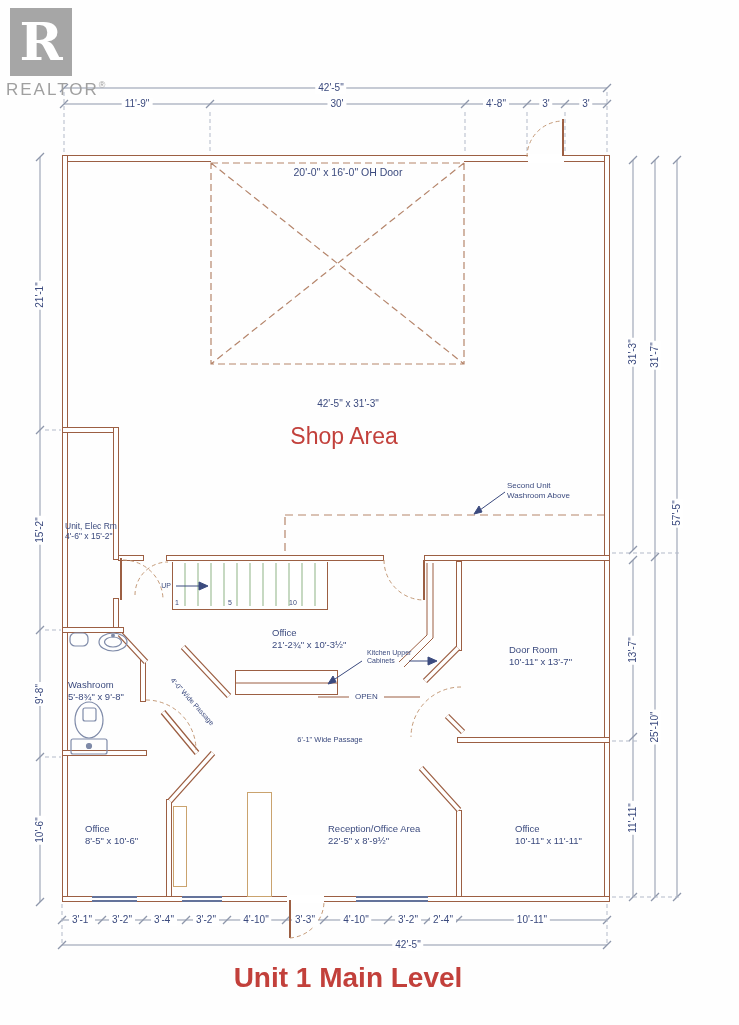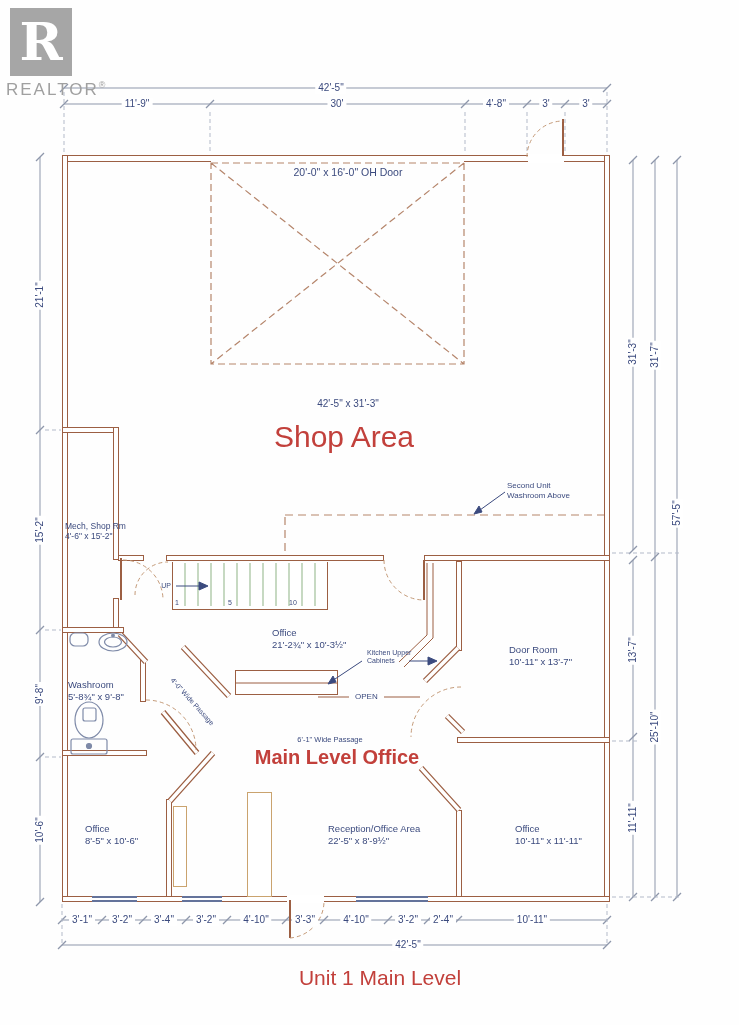--- a/index.html
+++ b/index.html
@@ -141,29 +141,29 @@
   <span class="lbl dl" style="left:256px;top:920px">4'-10"</span>
   <span class="lbl dl" style="left:305px;top:920px">3'-3"</span>
   <span class="lbl dl" style="left:356px;top:920px">4'-10"</span>
   <span class="lbl dl" style="left:408px;top:920px">3'-2"</span>
   <span class="lbl dl" style="left:443px;top:920px">2'-4"</span>
   <span class="lbl dl" style="left:532px;top:920px">10'-11"</span>
   <span class="lbl dl" style="left:408px;top:945px">42'-5"</span>
 
   <span class="lbl c" style="left:348px;top:172px;font-size:10.5px">20'-0" x 16'-0" OH Door</span>
   <span class="lbl c" style="left:348px;top:404px;font-size:10px">42'-5" x 31'-3"</span>
-  <span class="lbl c red" style="left:344px;top:437px;font-size:30px">Shop Area</span>
+  <span class="lbl c red" style="left:344px;top:437px;font-size:23px">Shop Area</span>
 
   <div class="lbl" style="left:507px;top:481px;font-size:8px">
     <div>Second Unit</div>
     <div>Washroom Above</div>
   </div>
 
   <div class="lbl" style="left:65px;top:521px;font-size:8.5px">
-    <div>Mech, Shop Rm</div>
+    <div>Unit, Elec Rm</div>
     <div>4'-6" x 15'-2"</div>
   </div>
 
   <div class="lbl room" style="left:272px;top:627px">
     <div>Office</div>
     <div>21'-2¾" x 10'-3½"</div>
   </div>
 
   <div class="lbl tiny" style="left:367px;top:649px">
     <div>Kitchen Upper</div>
@@ -177,21 +177,20 @@
     <div>10'-11" x 13'-7"</div>
   </div>
 
   <div class="lbl room" style="left:68px;top:679px">
     <div>Washroom</div>
     <div>5'-8¾" x 9'-8"</div>
   </div>
 
   <span class="lbl tiny" style="left:192px;top:702px;transform:translate(-50%,-50%) rotate(48deg)">4'-0" Wide Passage</span>
   <span class="lbl c" style="left:330px;top:739px;font-size:7.5px">6'-1" Wide Passage</span>
-  <span class="lbl c red" style="left:337px;top:757px;font-size:20px;font-weight:bold">Main Level Office</span>
 
   <div class="lbl room" style="left:85px;top:823px">
     <div>Office</div>
     <div>8'-5" x 10'-6"</div>
   </div>
 
   <div class="lbl room" style="left:328px;top:823px">
     <div>Reception/Office Area</div>
     <div>22'-5" x 8'-9½"</div>
   </div>
@@ -199,14 +198,14 @@
   <div class="lbl room" style="left:515px;top:823px">
     <div>Office</div>
     <div>10'-11" x 11'-11"</div>
   </div>
 
   <span class="lbl c tiny" style="left:166px;top:586px">UP</span>
   <span class="lbl c tiny" style="left:177px;top:603px">1</span>
   <span class="lbl c tiny" style="left:230px;top:603px">5</span>
   <span class="lbl c tiny" style="left:293px;top:603px">10</span>
 
-  <span class="lbl c red" style="left:380px;top:978px;font-size:21px;font-weight:normal">Unit 1 Main Level</span>
+  <span class="lbl c red" style="left:348px;top:978px;font-size:28px;font-weight:bold">Unit 1 Main Level</span>
 </div>
 
 </body></html>

